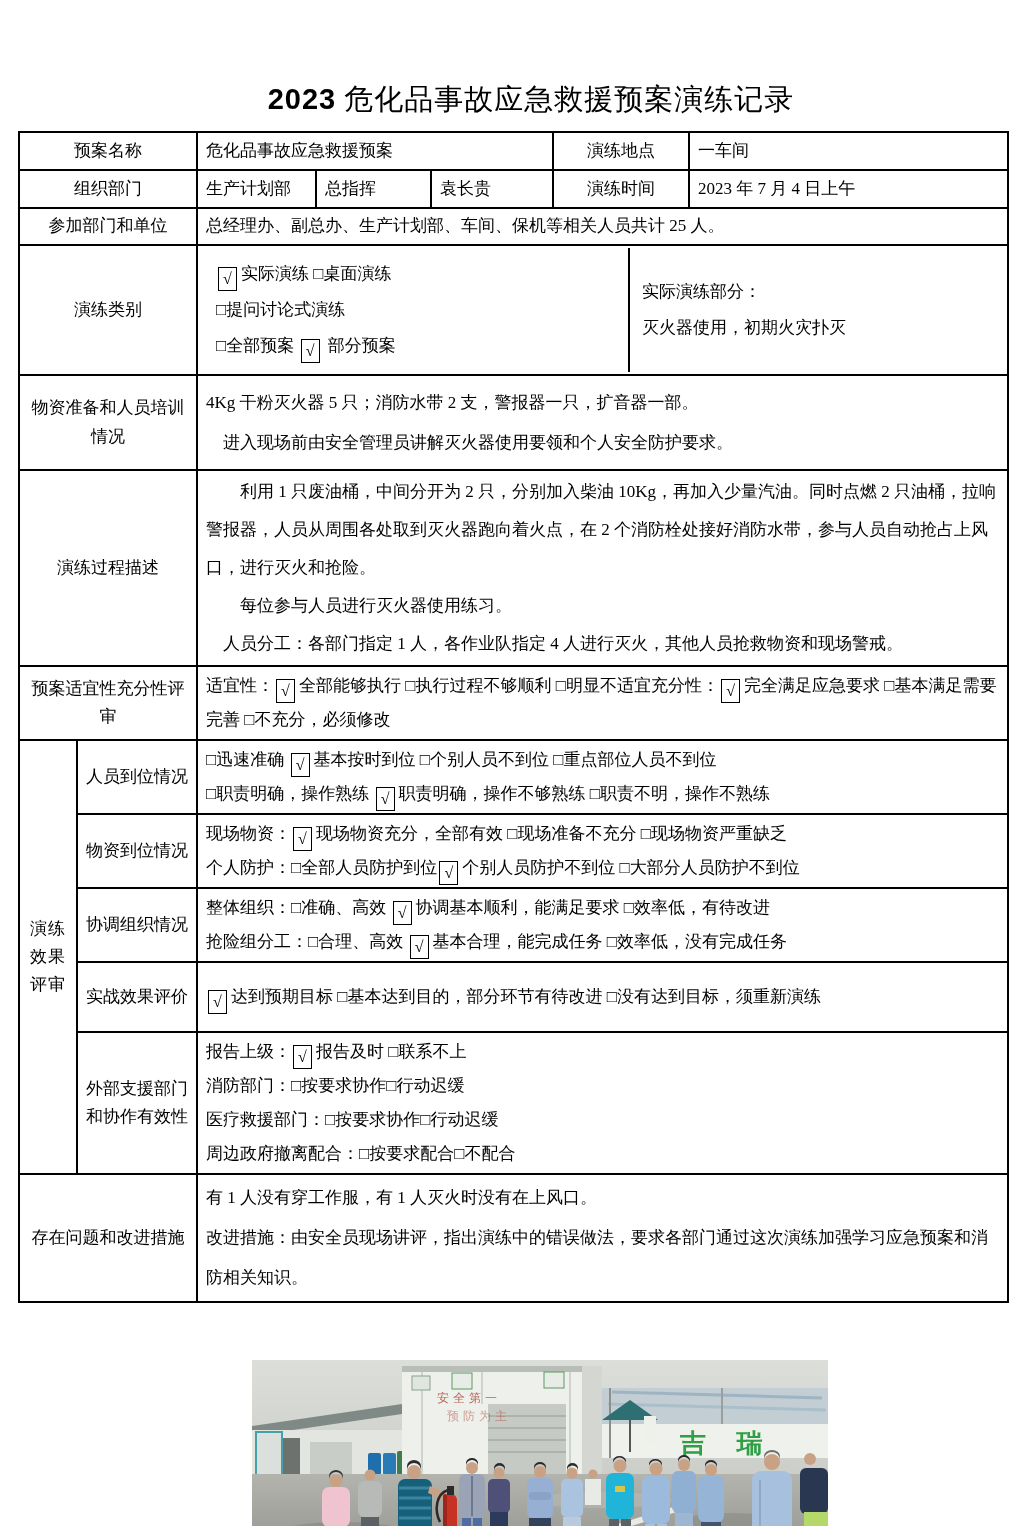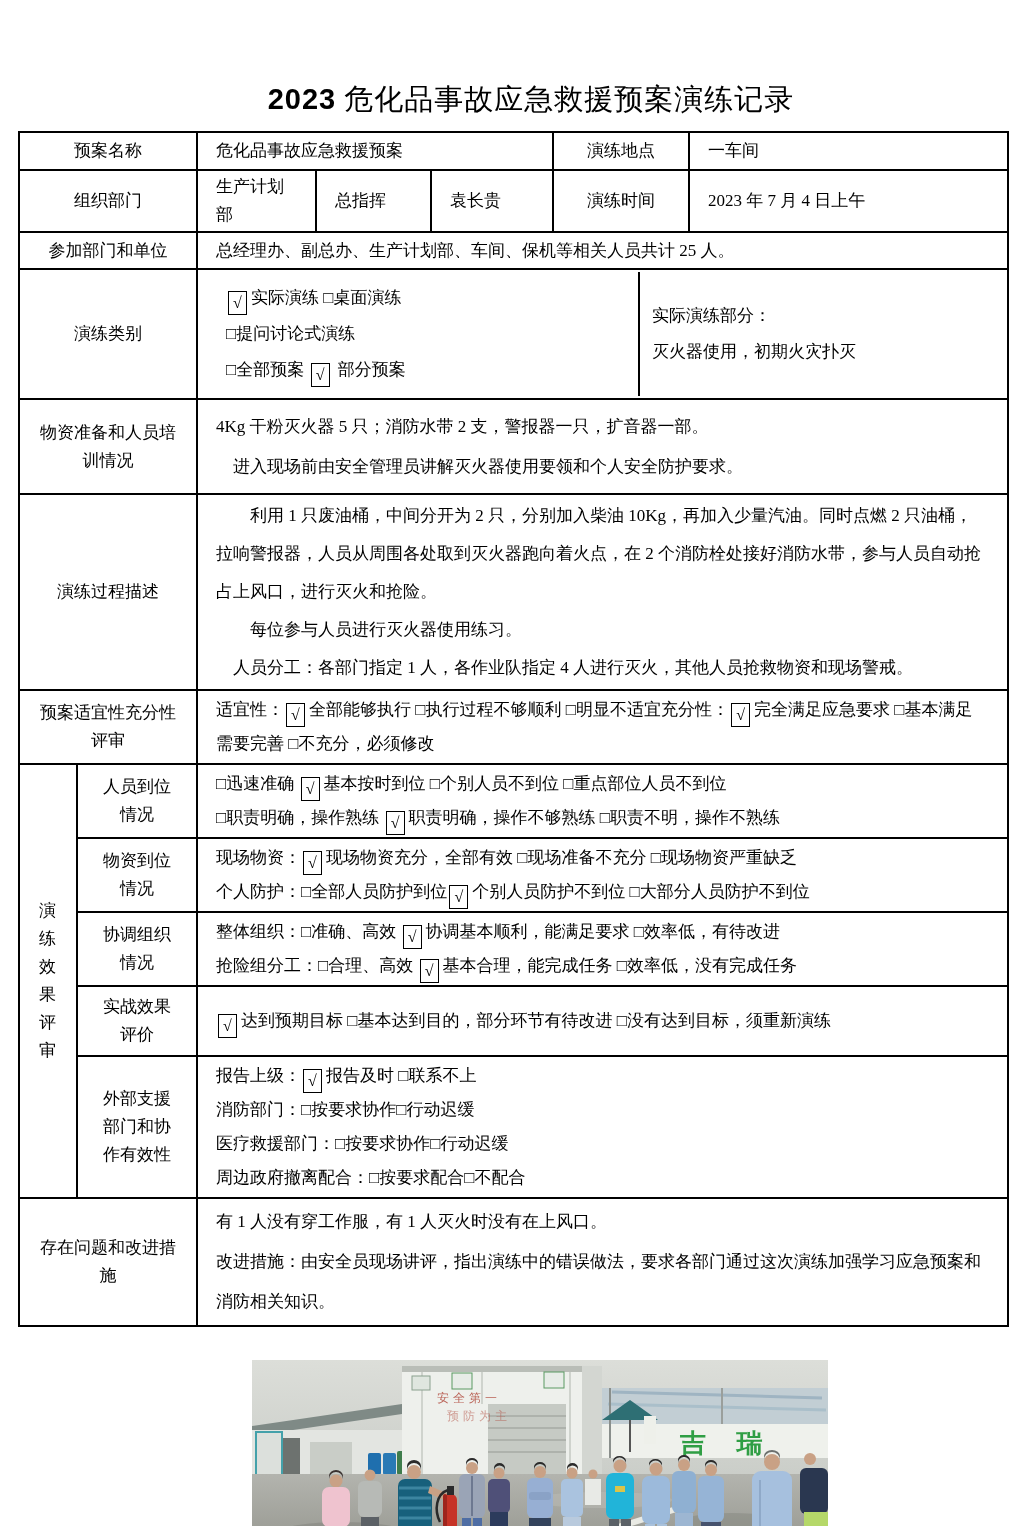--- a/index.html
+++ b/index.html
@@ -4,21 +4,21 @@
 <style>
   html,body{margin:0;padding:0;background:#ffffff;}
   body{font-family:"Liberation Serif","DejaVu Serif",serif;color:#000;}
   .page{position:relative;width:1024px;height:1526px;background:#fff;overflow:hidden;}
   .doc-title{position:absolute;top:14px;left:0;width:1024px;text-align:center;
     font-size:30px;letter-spacing:3px;font-weight:400;}
   .doc-subtitle{position:absolute;top:80px;left:0;width:1024px;text-align:center;
     font-size:29px;letter-spacing:1px;font-weight:500;margin-left:19px;}
   .doc-subtitle .year{font-weight:700;font-family:"Liberation Sans","DejaVu Sans",sans-serif;margin-right:8px;}
   table.form{position:absolute;top:131px;left:18px;width:989px;border-collapse:collapse;table-layout:fixed;}
-  table.form td{border:2px solid #000;font-size:17px;padding:2px 18px;vertical-align:middle;line-height:1.65;}
+  table.form td{border:2px solid #000;font-size:17px;padding:2px 8px;vertical-align:middle;line-height:1.65;}
   td.lbl{text-align:center;padding:2px 17px;}
   td.lbl-narrow{text-align:center;padding:2px 9px;line-height:1.9;}
   td.ctr{}
   tr.r1{height:38px;} tr.r2{height:38px;} tr.r3{height:37px;margin-left:8px;}
   tr.r4{height:108px;} tr.r5{height:95px;} tr.r6{height:190px;} tr.r7{height:70px;}
   tr.r8a{height:72px;} tr.r8b{height:72px;} tr.r8c{height:72px;} tr.r8d{height:70px;}
   tr.r8e{height:135px;} tr.r9{height:128px;}
   td.vlabel{text-align:center;padding:2px 10px;line-height:2.0;letter-spacing:1px;}
   td.nopad{padding:0;}
   .split{display:flex;height:100%;align-items:stretch;}

